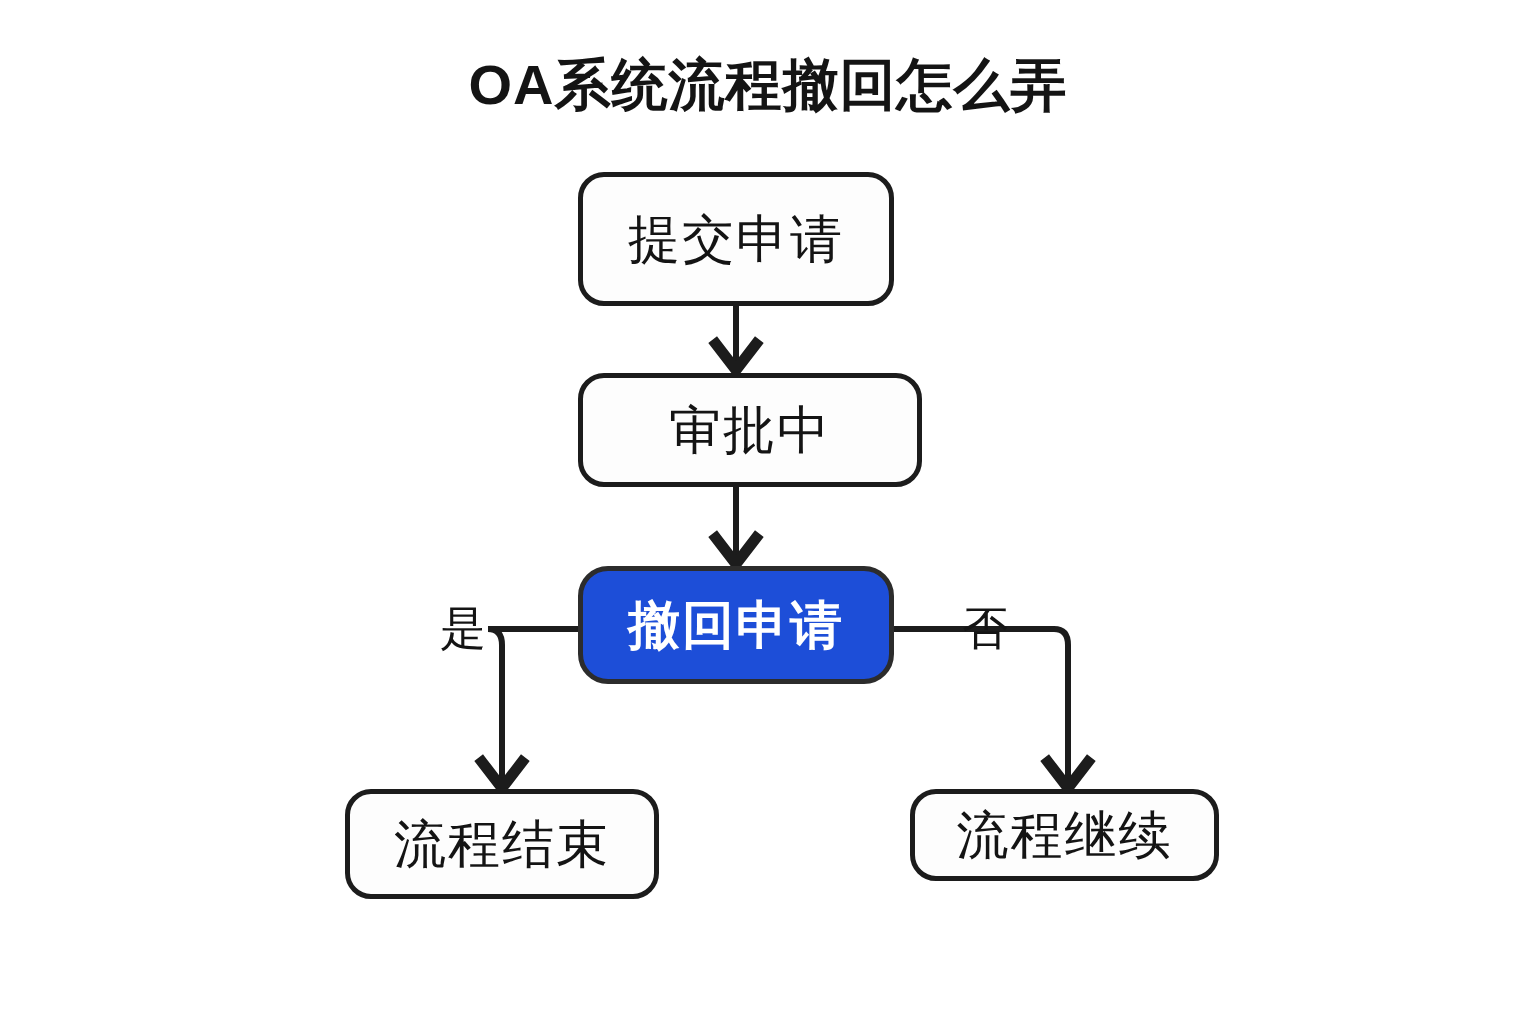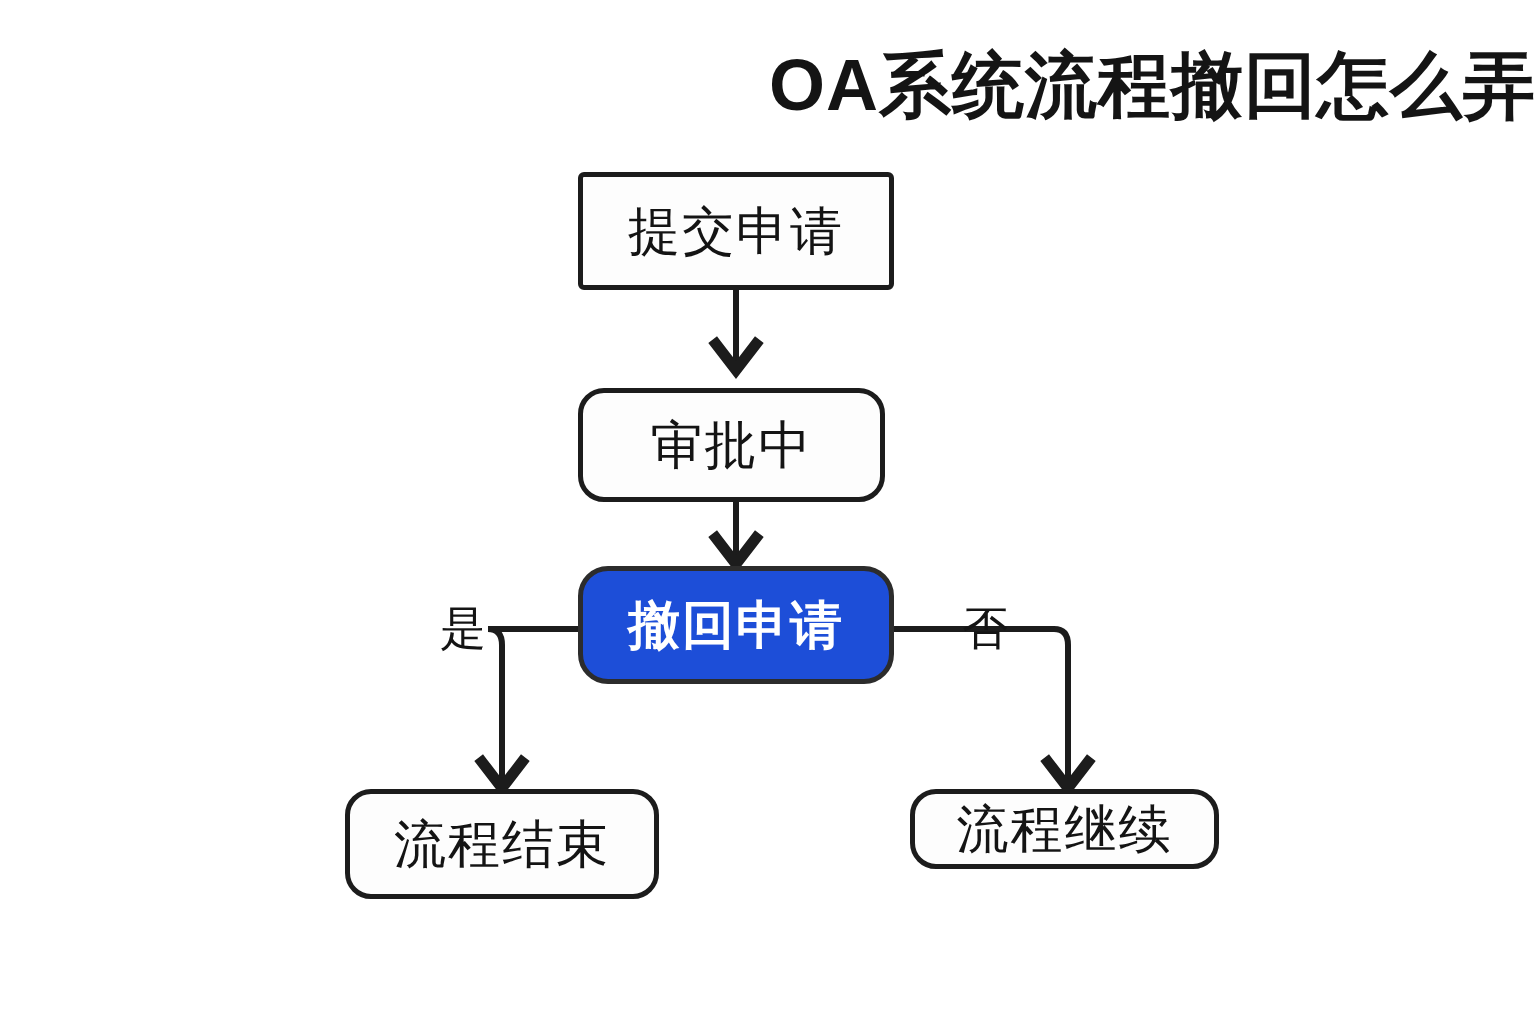--- a/index.html
+++ b/index.html
@@ -21,22 +21,22 @@
     height: 1024px;
     background: #ffffff;
   }
 
   
   .title {
     position: absolute;
     left: 0;
     top: 42px;
     width: 1536px;
-    text-align: right;
-    font-size: 72px;
+    text-align: center;
+    font-size: 56px;
     line-height: 86px;
     font-weight: 800;
     letter-spacing: 1px;
     color: #141414;
     white-space: nowrap;
   }
 
   
   .node {
     position: absolute;
@@ -55,25 +55,25 @@
     white-space: nowrap;
   }
   .node.dark {
     background: #1d4ed8;
     border-color: #2c2c2c;
     color: #ffffff;
     border-radius: 30px;
     font-weight: 600;
   }
 
-  #node-submit   { left: 578px; top: 172px; width: 316px; height: 118px; border-radius: 6px; }
-  #node-approval { left: 578px; top: 388px; width: 307px; height: 114px; }
+  #node-submit   { left: 578px; top: 172px; width: 316px; height: 134px; }
+  #node-approval { left: 578px; top: 373px; width: 344px; height: 114px; }
   #node-withdraw { left: 578px; top: 566px; width: 316px; height: 118px; }
   #node-end      { left: 345px; top: 789px; width: 314px; height: 110px; text-align: center; }
-  #node-continue { left: 910px; top: 789px; width: 309px; height: 80px; }
+  #node-continue { left: 910px; top: 789px; width: 309px; height: 92px; }
 
   
   #connectors {
     position: absolute;
     left: 0;
     top: 0;
     width: 1536px;
     height: 1024px;
     pointer-events: none;
   }

